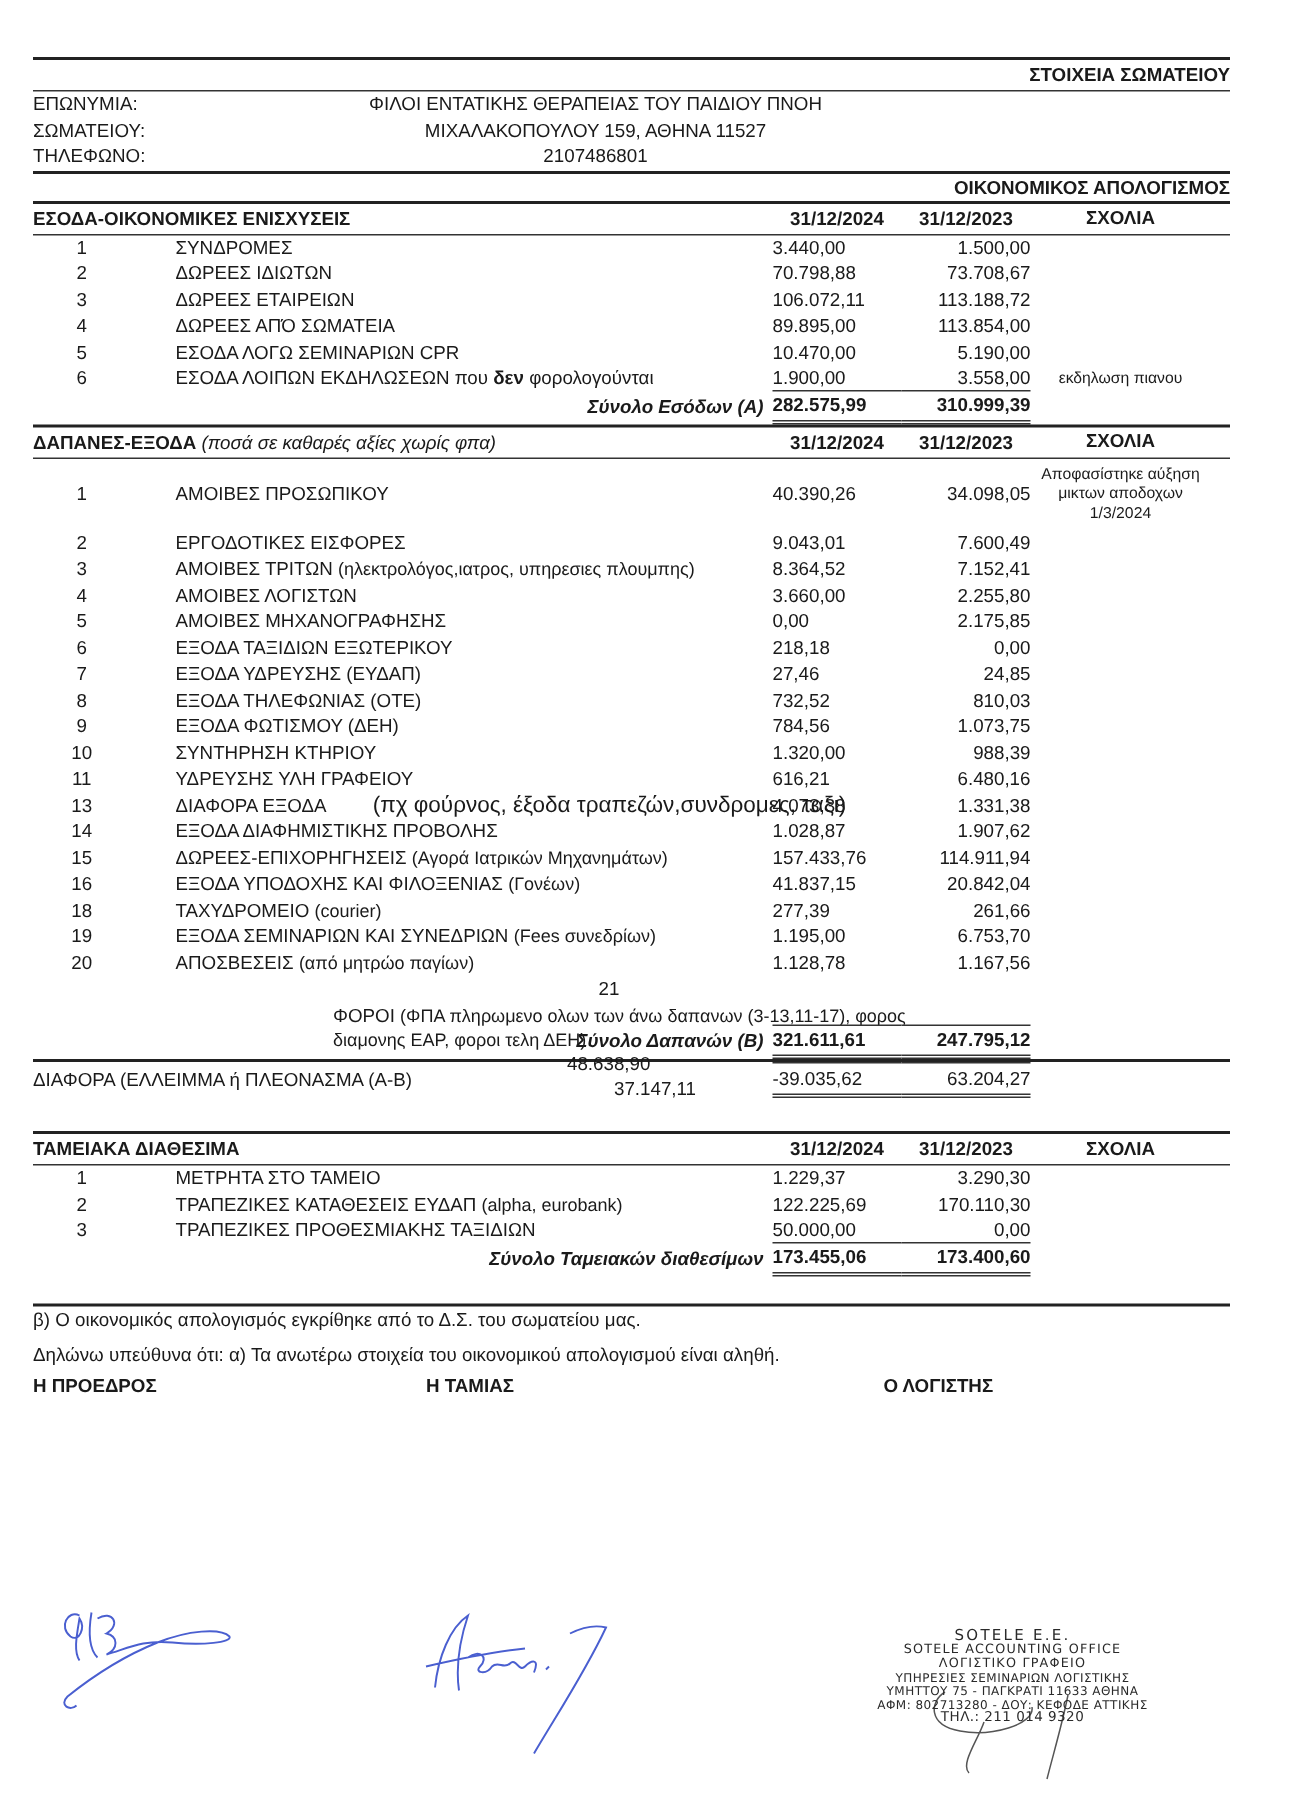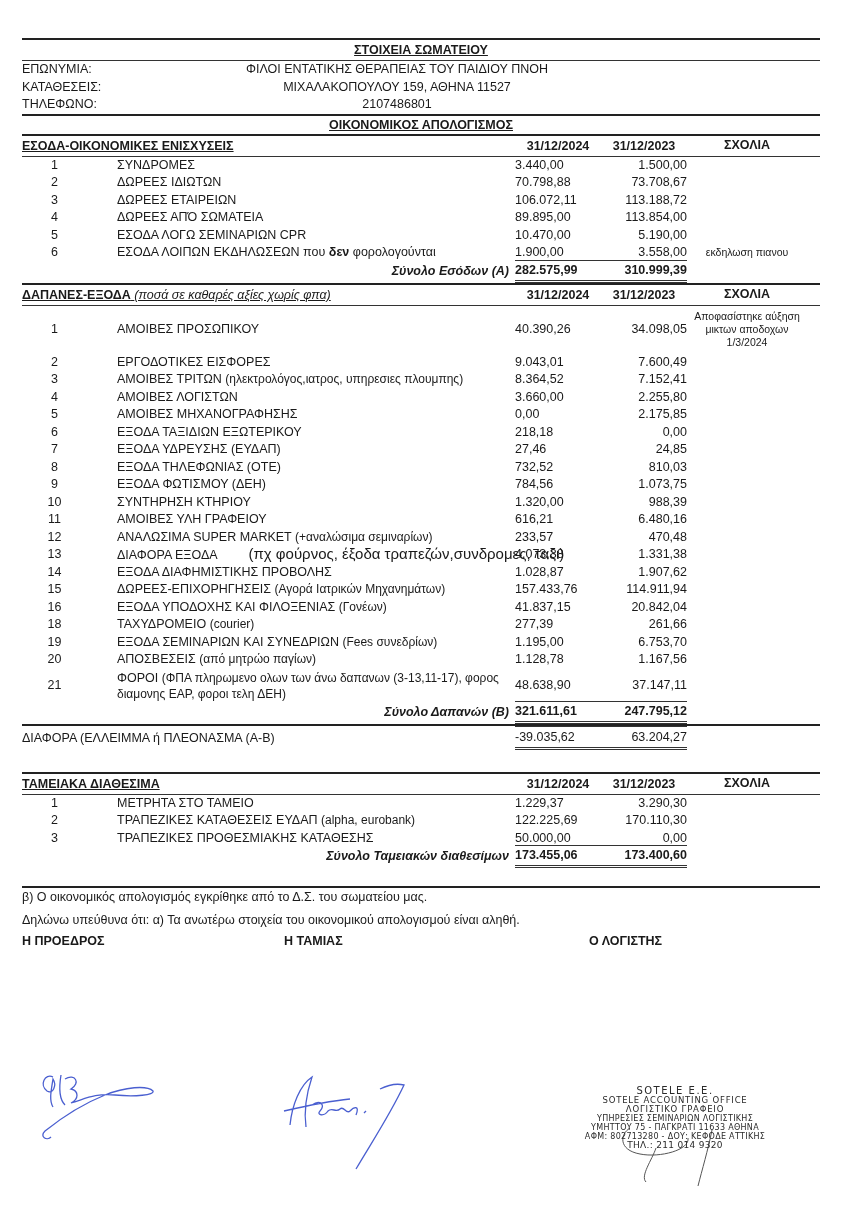--- a/index.html
+++ b/index.html
@@ -7,43 +7,43 @@
     body {
       font-family: "Liberation Sans", sans-serif;
       font-size: 12.5px;
       color: #1a1a1a;
       position: relative;
       overflow: hidden;
     }
     .page { position: absolute; left: 22px; top: 38px; width: 798px; }
     .hr-thick { border-top: 2px solid #222; }
     .hr-thin { border-top: 1px solid #333; }
-    .center-title { text-align: center; font-weight: bold; height: 20px; line-height: 20px; font-size: 12.5px; text-decoration: underline; }
+    .center-title { text-align: right; font-weight: bold; height: 20px; line-height: 20px; font-size: 12.5px; }
     .info-row { display: flex; height: 17.5px; line-height: 17.5px; }
     .info-row .lbl { width: 140px; }
     .info-row .val { flex: 0 0 auto; width: 470px; text-align: center; }
 
     .row { display: flex; align-items: center; height: 17.5px; line-height: 17.5px; }
     .c-no { width: 95px; text-align: center; padding-right: 30px; }
     .c-desc { width: 398px; padding-left: 0px; white-space: nowrap; }
     .c-v1 { width: 86px; }
     .c-v2 { width: 86px; text-align: right; }
     .c-note { width: 120px; text-align: center; font-size: 10.5px; line-height: 13px; }
     .head-row { font-weight: bold; height: 20px; line-height: 20px; }
-    .head-row .c-title { width: 493px; text-decoration: underline; }
+    .head-row .c-title { width: 493px; }
     .head-row .c-v1, .head-row .c-v2 { text-align: center; }
     .head-row .c-note { font-size: 12.5px; font-weight: bold; }
     .italic-sub { font-weight: normal; font-style: italic; }
     .small { font-size: 15px; margin-left: 28px; }
     .bold { font-weight: bold; }
     .total-row { font-weight: bold; height: 19px; line-height: 19px; }
     .total-row .c-label { width: 493px; text-align: right; font-style: italic; padding-right: 6px; }
     .total-row .c-v1, .total-row .c-v2 { border-top: 1px solid #333; border-bottom: 3px double #333; }
     .tall { height: 48px; }
-    .tall2 { height: 34px; }
+    .tall2 { height: 34px; flex-direction: column; }
     .tall2 .c-desc { line-height: 16px; white-space: normal; }
     .diff-row { height: 20px; line-height: 20px; }
     .diff-row .c-label { width: 493px; }
     .diff-row .c-v1, .diff-row .c-v2 { border-top: 1px solid #333; border-bottom: 3px double #333; }
     .decl { line-height: 19px; }
     .sigs { display: flex; font-weight: bold; margin-top: 4px; }
     .stamp {
       position: absolute; left: 560px; top: 1085px; width: 230px;
       text-align: center; font-family: "DejaVu Sans", sans-serif; font-weight: normal;
       color: #2a2a2a; line-height: 9px; font-size: 8px; letter-spacing: 0.3px;
@@ -58,21 +58,21 @@
 <div class="page">
   <div class="hr-thick"></div>
   <div class="center-title">ΣΤΟΙΧΕΙΑ ΣΩΜΑΤΕΙΟΥ</div>
   <div class="hr-thin"></div>
 
   <div class="info-row">
     <span class="lbl">ΕΠΩΝΥΜΙΑ:</span>
     <span class="val">ΦΙΛΟΙ ΕΝΤΑΤΙΚΗΣ ΘΕΡΑΠΕΙΑΣ ΤΟΥ ΠΑΙΔΙΟΥ ΠΝΟΗ</span>
   </div>
   <div class="info-row">
-    <span class="lbl">ΚΑΤΑΘΕΣΕΙΣ:</span>
+    <span class="lbl">ΣΩΜΑΤΕΙΟΥ:</span>
     <span class="val">ΜΙΧΑΛΑΚΟΠΟΥΛΟΥ 159, ΑΘΗΝΑ 11527</span>
   </div>
   <div class="info-row">
     <span class="lbl">ΤΗΛΕΦΩΝΟ:</span>
     <span class="val">2107486801</span>
   </div>
 
   <div class="hr-thick"></div>
   <div class="center-title" style="height:18px;line-height:18px;">ΟΙΚΟΝΟΜΙΚΟΣ ΑΠΟΛΟΓΙΣΜΟΣ</div>
   <div class="hr-thick"></div>
@@ -208,30 +208,23 @@
       </div>
       <div class="row">
         <span class="c-no">10</span>
         <span class="c-desc"><span>ΣΥΝΤΗΡΗΣΗ ΚΤΗΡΙΟΥ</span></span>
         <span class="c-v1">1.320,00</span>
         <span class="c-v2">988,39</span>
         <span class="c-note"></span>
       </div>
       <div class="row">
         <span class="c-no">11</span>
-        <span class="c-desc"><span>ΑΜΟΙΒΕΣ ΥΛΗ ΓΡΑΦΕΙΟΥ</span></span>
+        <span class="c-desc"><span>ΥΔΡΕΥΣΗΣ ΥΛΗ ΓΡΑΦΕΙΟΥ</span></span>
         <span class="c-v1">616,21</span>
         <span class="c-v2">6.480,16</span>
-        <span class="c-note"></span>
-      </div>
-      <div class="row">
-        <span class="c-no">12</span>
-        <span class="c-desc"><span>ΑΝΑΛΩΣΙΜΑ SUPER MARKET</span> <span style="font-size: 12px;">(+αναλώσιμα σεμιναρίων)</span></span>
-        <span class="c-v1">233,57</span>
-        <span class="c-v2">470,48</span>
         <span class="c-note"></span>
       </div>
       <div class="row">
         <span class="c-no">13</span>
         <span class="c-desc"><span>ΔΙΑΦΟΡΑ ΕΞΟΔΑ</span> <span class="small">(πχ φούρνος, έξοδα τραπεζών,συνδρομες, ταξι)</span></span>
         <span class="c-v1">4.073,38</span>
         <span class="c-v2">1.331,38</span>
         <span class="c-note"></span>
       </div>
       <div class="row">
@@ -314,21 +307,21 @@
         <span class="c-v2">3.290,30</span>
       </div>
       <div class="row">
         <span class="c-no">2</span>
         <span class="c-desc"><span>ΤΡΑΠΕΖΙΚΕΣ ΚΑΤΑΘΕΣΕΙΣ ΕΥΔΑΠ</span> <span style="font-size: 12px;">(alpha, eurobank)</span></span>
         <span class="c-v1">122.225,69</span>
         <span class="c-v2">170.110,30</span>
       </div>
       <div class="row">
         <span class="c-no">3</span>
-        <span class="c-desc"><span>ΤΡΑΠΕΖΙΚΕΣ ΠΡΟΘΕΣΜΙΑΚΗΣ ΚΑΤΑΘΕΣΗΣ</span></span>
+        <span class="c-desc"><span>ΤΡΑΠΕΖΙΚΕΣ ΠΡΟΘΕΣΜΙΑΚΗΣ ΤΑΞΙΔΙΩΝ</span></span>
         <span class="c-v1">50.000,00</span>
         <span class="c-v2">0,00</span>
       </div>
     </div>
   <div class="row total-row">
     <span class="c-label">Σύνολο Ταμειακών διαθεσίμων</span>
     <span class="c-v1">173.455,06</span>
     <span class="c-v2">173.400,60</span>
   </div>
 

